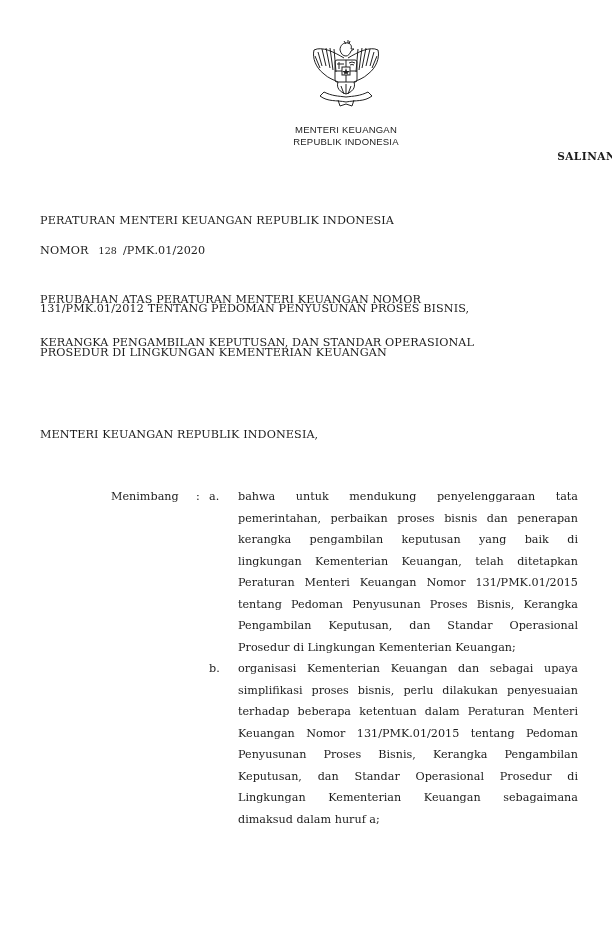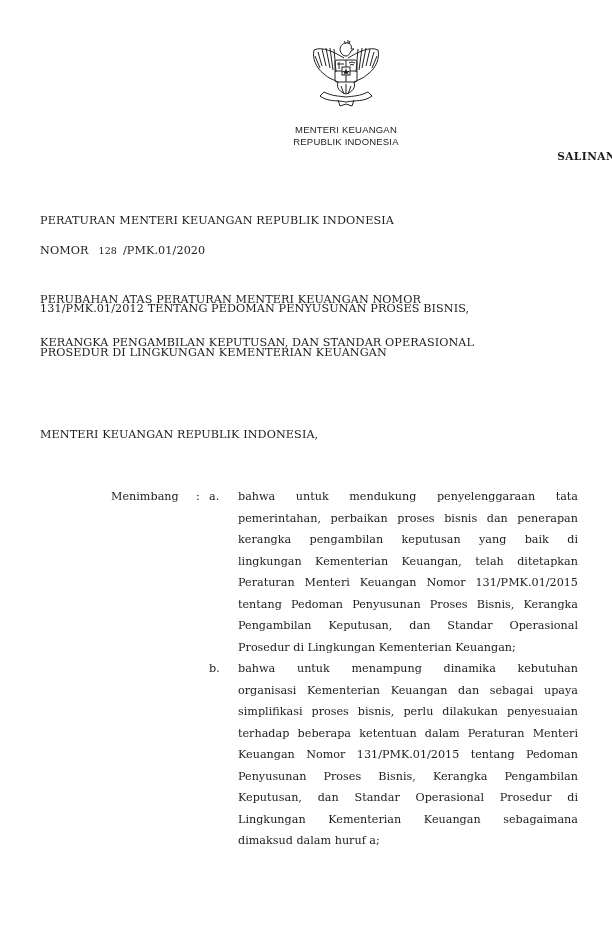--- a/index.html
+++ b/index.html
@@ -103,21 +103,20 @@
       <span class="line">kerangka pengambilan keputusan yang baik di</span>
       <span class="line">lingkungan Kementerian Keuangan, telah ditetapkan</span>
       <span class="line">Peraturan Menteri Keuangan Nomor 131/PMK.01/2015</span>
       <span class="line">tentang Pedoman Penyusunan Proses Bisnis, Kerangka</span>
       <span class="line">Pengambilan Keputusan, dan Standar Operasional</span>
       <span class="line last">Prosedur di Lingkungan Kementerian Keuangan;</span>
     </div>
 
     <span class="item-letter" style="top:172px;">b.</span>
     <div class="item-text" style="top:172px;">
-      <span class="line">bahwa untuk menampung dinamika kebutuhan</span>
       <span class="line">organisasi Kementerian Keuangan dan sebagai upaya</span>
       <span class="line">simplifikasi proses bisnis, perlu dilakukan penyesuaian</span>
       <span class="line">terhadap beberapa ketentuan dalam Peraturan Menteri</span>
       <span class="line">Keuangan Nomor 131/PMK.01/2015 tentang Pedoman</span>
       <span class="line">Penyusunan Proses Bisnis, Kerangka Pengambilan</span>
       <span class="line">Keputusan, dan Standar Operasional Prosedur di</span>
       <span class="line">Lingkungan Kementerian Keuangan sebagaimana</span>
       <span class="line last">dimaksud dalam huruf a;</span>
     </div>
   </div>

